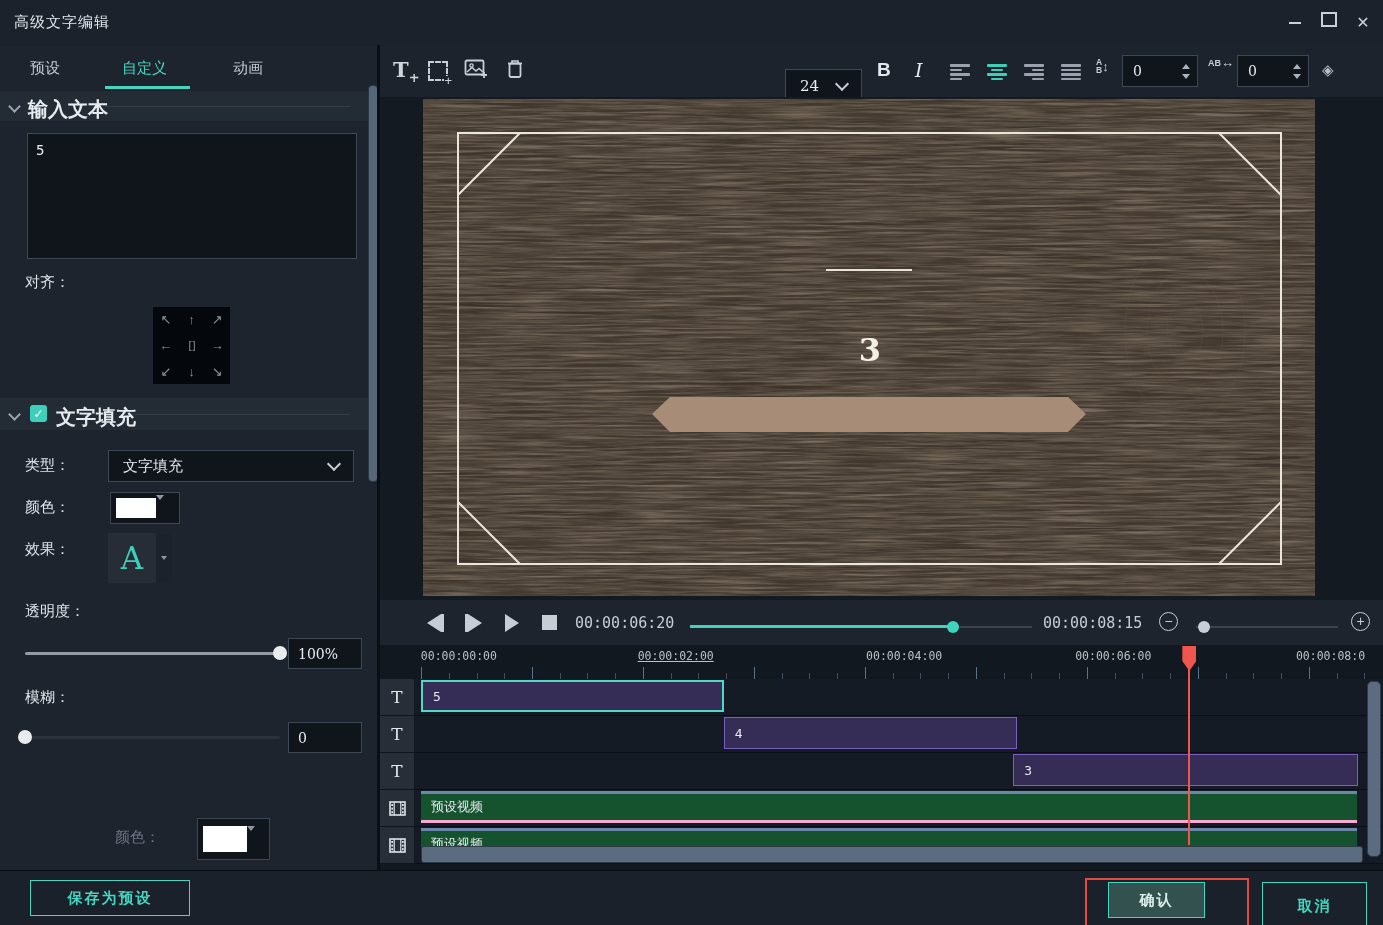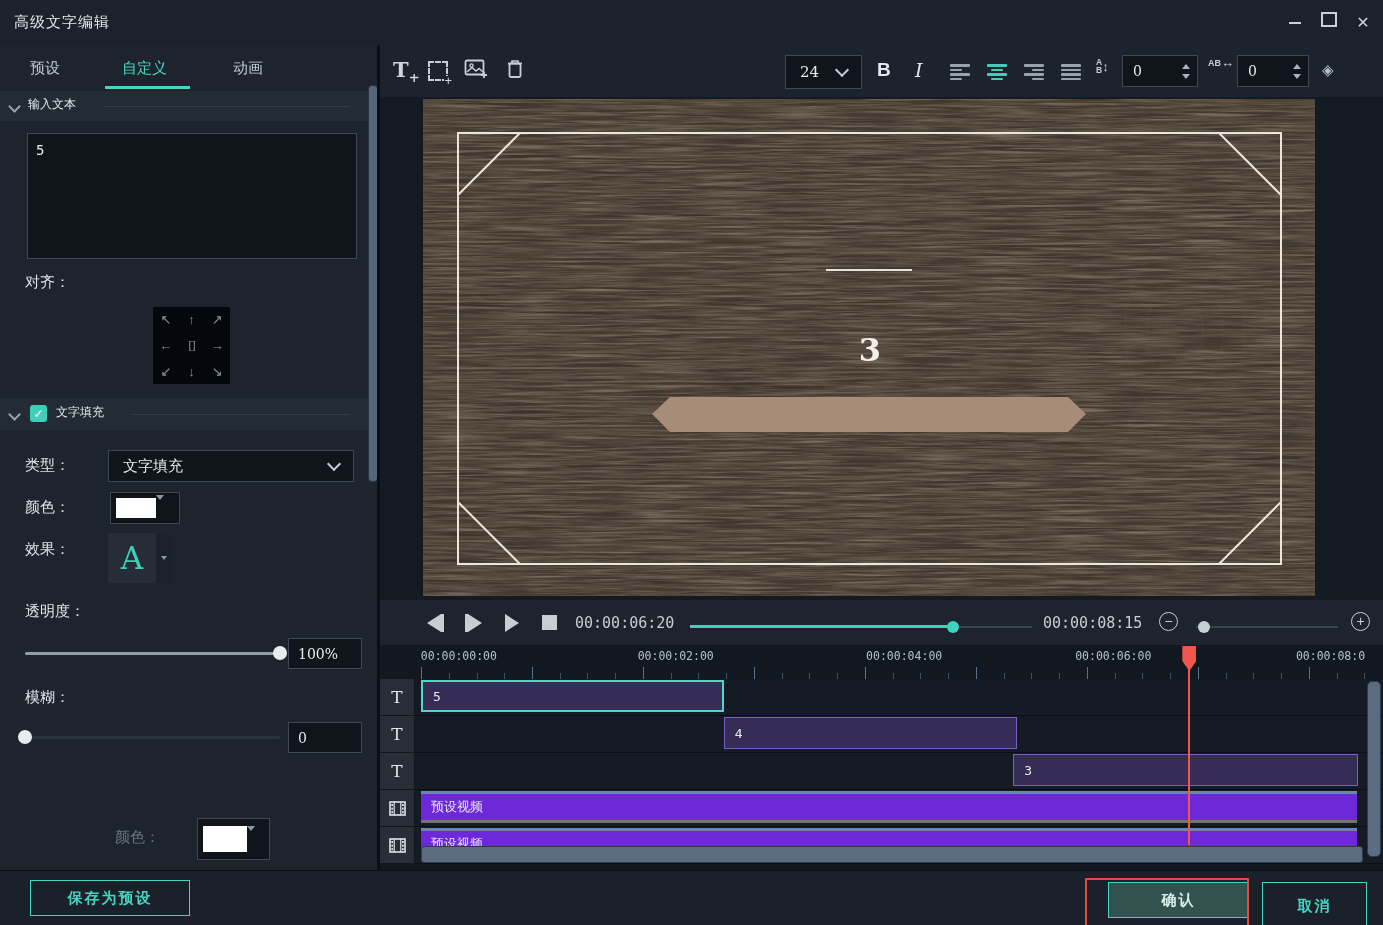--- a/index.html
+++ b/index.html
@@ -16,21 +16,21 @@
   .win-max i{display:inline-block;width:12px;height:11px;border:2px solid #c9d0d7;margin-top:5px}
   .win-min i{display:inline-block;width:12px;height:2px;background:#c9d0d7;margin-bottom:4px}
   
   .leftpanel{left:0;top:45px;width:377px;height:825px;background:#1d242e}
   .lp-divider{left:377px;top:45px;width:3px;height:825px;background:#0b0f15}
   .tab{top:14px;font-size:15px;color:#c3cad2;cursor:pointer}
   .tab.active{color:#45d5c0}
   .tab-underline{left:105px;top:41px;width:85px;height:3px;background:#45d5c0}
   .secthead{left:0;width:377px;height:30px;background:#232b35}
   .sect-chev{left:10px;top:11px;width:7px;height:7px;border-right:2px solid #9aa4ae;border-bottom:2px solid #9aa4ae;transform:rotate(45deg)}
-  .sect-label{left:28px;top:5px;font-size:12px;font-weight:normal;color:#e6ebf0}
+  .sect-label{left:28px;top:5px;font-size:20px;font-weight:bold;color:#e6ebf0}
   .sect-line{top:15px;height:1px;background:#333d49}
   .txtarea{left:27px;top:88px;width:312px;height:108px;background:#10151c;border:1px solid #3d4854;
     color:#e6ebf0;font-size:14px;padding:8px;resize:none;font-family:"DejaVu Sans Mono",monospace;outline:none}
   .fieldlabel{font-size:15px;color:#dfe4ea}
   .aligngrid{left:153px;top:262px;width:77px;height:77px;background:#04070b;display:grid;grid-template-columns:repeat(3,1fr);grid-template-rows:repeat(3,1fr)}
   .aligngrid span{display:flex;align-items:center;justify-content:center;color:#8a939c;font-size:13px;cursor:pointer}
   .aligngrid span.center{font-size:11px;letter-spacing:-1px}
   .checkbox{width:17px;height:17px;border-radius:3px;display:flex;align-items:center;justify-content:center;font-size:12px;cursor:pointer}
   .checkbox.on{background:#3ecfba;color:#fff}
   .checkbox.off{background:transparent;border:2px solid #6d7885;width:13px;height:13px}
@@ -98,21 +98,21 @@
   .tick{position:absolute;bottom:0;width:1px;height:6px;background:#3e4f60}
   .tick.major{height:12px;background:#57748c}
   .trackheads{left:0;top:34px;width:34px}
   .track-head{width:34px;height:36px;background:#272e38;border-bottom:1px solid #10151b;display:flex;align-items:center;justify-content:center;cursor:pointer}
   .thead-t{font-family:"DejaVu Serif",serif;font-size:17px;color:#e2e7eb}
   .rows{left:35px;top:34px;width:968px}
   .track-row{position:relative;width:100%;height:36px;background:#151b24;border-bottom:1px solid #0b0f15}
   .clip{position:absolute;top:1px;height:32px;box-sizing:border-box;display:flex;align-items:center;cursor:pointer}
   .clip-text{background:#362d56;border:1px solid #7a5fc2}
   .clip-text.selected{border:2px solid #4fd8c4}
-  .clip-video{background:#6d28d9;border-top:3px solid #6b86ab;border-bottom:3px solid #737373}
+  .clip-video{background:#14532d;border-top:3px solid #6b86ab;border-bottom:3px solid #f9a8d4}
   .clip-label{padding-left:10px;font-family:"DejaVu Sans Mono",monospace;font-size:13px;color:#e8e8f0;white-space:nowrap}
   .playhead{top:0;width:0;height:200px;left:calc(var(--pct)*1%);}
   .playhead .mark{position:absolute;left:28px;top:1px;width:14px;height:25px;background:#f0564e;
       clip-path:polygon(0 0,100% 0,100% 60%,50% 100%,0 60%)}
   .playhead .line{position:absolute;left:34px;top:24px;width:2px;height:176px;background:#f0564e}
   .hscroll{left:41px;top:201px;width:940px;height:15px;background:#5b6b80;border-radius:3px;border:1px solid #2e3a48;cursor:pointer}
   .vscroll{left:987px;top:36px;width:12px;height:174px;background:#5b6b80;border-radius:5px;border:1px solid #2e3a48;cursor:pointer}
   
   .footer{left:0;top:870px;width:1383px;height:55px;background:#1a212b;border-top:1px solid #0a0e12}
   .btn{border:1px solid #45d5c0;color:#45d5c0;font-size:15px;font-weight:bold;letter-spacing:2px;
@@ -227,21 +227,21 @@
       <path d="M20 14 v6 M17 17 h6" stroke="#c7ced5" stroke-width="1.8"></path>
     </svg>
   </div>
   <div class="abs tool" style="left:126px;top:14px">
     <svg width="18" height="20" viewBox="0 0 18 20">
       <path d="M2 4.5 h14" stroke="#c7ced5" stroke-width="1.8"></path>
       <path d="M6 4 v-2 h6 v2" fill="none" stroke="#c7ced5" stroke-width="1.6"></path>
       <rect x="3.5" y="4.5" width="11" height="13.5" rx="1.5" fill="none" stroke="#c7ced5" stroke-width="1.8"></rect>
     </svg>
   </div>
-  <div class="abs select" style="left:405px;top:10px;width:75px;height:32px">
+  <div class="abs select" style="left:405px;top:24px;width:75px;height:32px">
     <span class="val" style="font-family:'DejaVu Serif',serif;font-size:15px">24</span>
     <i class="chev"></i>
   </div>
   <div class="abs bi" style="left:497px;font-weight:bold">B</div>
   <div class="abs bi" style="left:535px;font-family:'DejaVu Serif',serif;font-style:italic">I</div>
 
   <div class="abs alignicon al" style="left:570px">
       <i></i>
       <i></i>
       <i></i>
@@ -347,21 +347,21 @@
   <div class="abs circbtn" style="left:779px">−</div>
   <div class="abs zoomslider" style="--pct: 3;">
     <i class="track"></i>
       <i class="handle"></i>
   </div>
   <div class="abs circbtn" style="left:971px">+</div>
 </div>
 
 <div class="abs timeline">
   <div class="abs ruler">
-    <span><span class="ruler-label" style="left: 0.6%;">00:00:00:00</span><span class="ruler-label" style="left: 23%;">00:00:02:00</span><span class="ruler-label" style="left: 46.6%;">00:00:04:00</span><span class="ruler-label" style="left: 68.2%;">00:00:06:00</span><span class="ruler-label" style="left: 91%;">00:00:08:0</span></span>
+    <span><span class="ruler-label" style="left: 0.6%;">00:00:00:00</span><span class="ruler-label" style="left: 23%; text-decoration: underline;">00:00:02:00</span><span class="ruler-label" style="left: 46.6%;">00:00:04:00</span><span class="ruler-label" style="left: 68.2%;">00:00:06:00</span><span class="ruler-label" style="left: 91%;">00:00:08:0</span></span>
     <span><i class="tick major" style="left: 0.62%;"></i><i class="tick" style="left: 3.4867%;"></i><i class="tick" style="left: 6.3534%;"></i><i class="tick" style="left: 9.2201%;"></i><i class="tick major" style="left: 12.0868%;"></i><i class="tick" style="left: 14.9535%;"></i><i class="tick" style="left: 17.8202%;"></i><i class="tick" style="left: 20.6869%;"></i><i class="tick major" style="left: 23.5536%;"></i><i class="tick" style="left: 26.4203%;"></i><i class="tick" style="left: 29.287%;"></i><i class="tick" style="left: 32.1537%;"></i><i class="tick major" style="left: 35.0204%;"></i><i class="tick" style="left: 37.8871%;"></i><i class="tick" style="left: 40.7538%;"></i><i class="tick" style="left: 43.6205%;"></i><i class="tick major" style="left: 46.4872%;"></i><i class="tick" style="left: 49.3539%;"></i><i class="tick" style="left: 52.2206%;"></i><i class="tick" style="left: 55.0873%;"></i><i class="tick major" style="left: 57.954%;"></i><i class="tick" style="left: 60.8207%;"></i><i class="tick" style="left: 63.6874%;"></i><i class="tick" style="left: 66.5541%;"></i><i class="tick major" style="left: 69.4208%;"></i><i class="tick" style="left: 72.2875%;"></i><i class="tick" style="left: 75.1542%;"></i><i class="tick" style="left: 78.0209%;"></i><i class="tick major" style="left: 80.8876%;"></i><i class="tick" style="left: 83.7543%;"></i><i class="tick" style="left: 86.621%;"></i><i class="tick" style="left: 89.4877%;"></i><i class="tick major" style="left: 92.3544%;"></i><i class="tick" style="left: 95.2211%;"></i><i class="tick" style="left: 98.0878%;"></i></span>
   </div>
   <div class="abs trackheads">
       <div class="track-head">
         <span class="thead-t">T</span>
       </div>
       <div class="track-head">
         <span class="thead-t">T</span>
       </div>
       <div class="track-head">
@@ -428,16 +428,16 @@
   <div class="abs rows playhead" style="--pct: 77.2;">
     <span class="mark"></span>
     <span class="line"></span>
   </div>
   <div class="abs hscroll"></div>
   <div class="abs vscroll"></div>
 </div>
 
 <div class="abs footer">
   <button class="abs btn" style="left:30px;top:9px;width:160px;height:36px">保存为预设</button>
-  <button class="abs btn filled" style="left:1108px;top:11px;width:141px;height:36px">确认</button>
+  <button class="abs btn filled" style="left:1108px;top:11px;width:97px;height:36px">确认</button>
   <button class="abs btn" style="left:1262px;top:11px;width:105px;height:48px">取消</button>
 </div>
 <div class="abs annotation"></div>
 
 </body></html>

